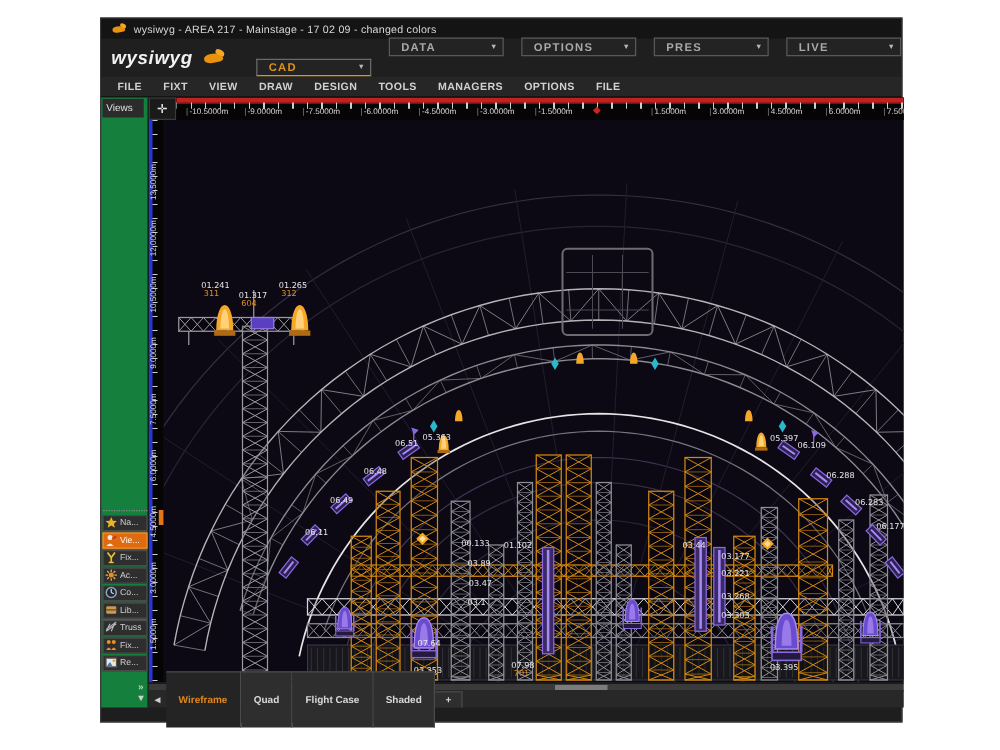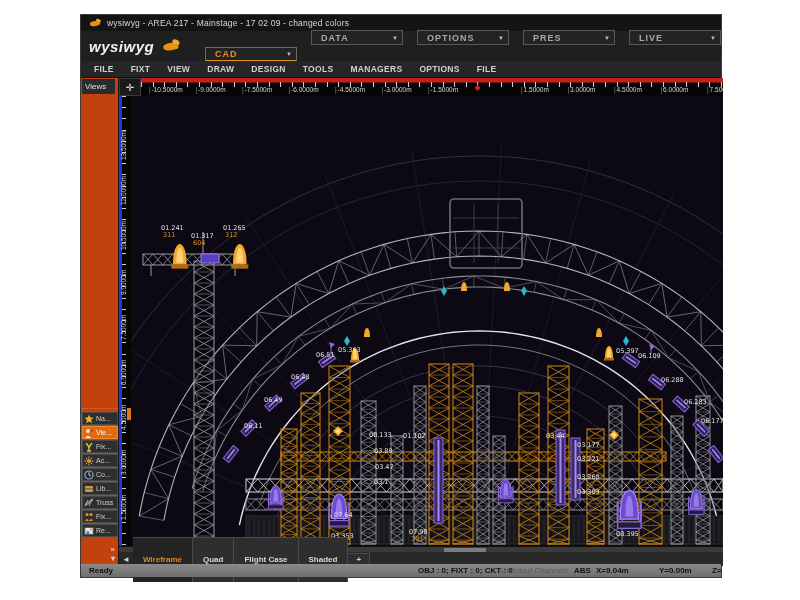--- a/index.html
+++ b/index.html
@@ -29,21 +29,21 @@
   .mode-btn .arr{color:#b8b8b8;font-size:6px;}
   .mode-btn.active{border-color:#6a6a6a;border-bottom:2px solid #e0921c;margin-top:17px;}
   .mode-btn.active .lbl{color:#e0921c;}
   
   .menubar{position:absolute;left:0;top:46px;width:100%;height:17px;background:#262626;
            display:flex;align-items:center;gap:17px;padding-left:13px;box-sizing:border-box;
            border-bottom:1px solid #111;}
   .menu-item{color:#d0d0d0;font-size:8.5px;font-weight:bold;letter-spacing:.3px;}
   
   .content{position:absolute;left:0;top:63px;width:100%;height:488px;display:flex;}
-  .sidebar{position:relative;width:38px;height:100%;background:#c2410c;border-right:1px solid #151515;box-sizing:border-box;}
+  .sidebar{position:relative;width:38px;height:100%;background:#15803d;border-right:1px solid #151515;box-sizing:border-box;}
   .views-tab{position:absolute;left:1px;top:1px;width:33px;height:15px;background:#2b2b2b;
              color:#e0e0e0;font-size:8px;display:flex;align-items:center;padding-left:3px;box-sizing:border-box;}
   .panel-stack{position:absolute;left:1px;bottom:28px;width:36px;border-top:1px dotted #888;padding-top:2px;}
   .panel-btn{height:13px;margin:1px 0;background:#2e2e2e;border:1px solid #4a4a4a;display:flex;
              align-items:center;gap:2px;padding:0 1px;box-sizing:border-box;}
   .panel-btn .plbl{color:#cfcfcf;font-size:7px;white-space:nowrap;overflow:hidden;}
   .panel-btn.active{background:#e06a10;border-color:#f08a30;}
   .panel-btn.active .plbl{color:#fff;}
   .panel-btn svg{flex:0 0 auto;}
   .sidebar-foot{position:absolute;right:3px;bottom:3px;text-align:right;color:#cfcfcf;
@@ -1887,24 +1887,15 @@
           <div class="tab-arrow">◄</div>
         <div class="tab active">Wireframe</div>
             <div class="tab">Quad</div>
             <div class="tab">Flight Case</div>
             <div class="tab">Shaded</div>
             <div class="tab plus">+</div>
           </div>
       </div>
     </div>
 
-    <div class="statusbar">
-      <span class="s-ready">Ready</span>
-      <span class="s-counts">OBJ : 0; FIXT : 0; CKT : 0</span>
-      <span class="s-faint">Unlinked Channels</span>
-      <span class="s-abs">ABS</span>
-      <span class="s-x">X=9.04m</span>
-      <span class="s-y">Y=0.00m</span>
-      <span class="s-z">Z=</span>
-    </div>
 
   </div>
 </div>
 
 </body></html>

